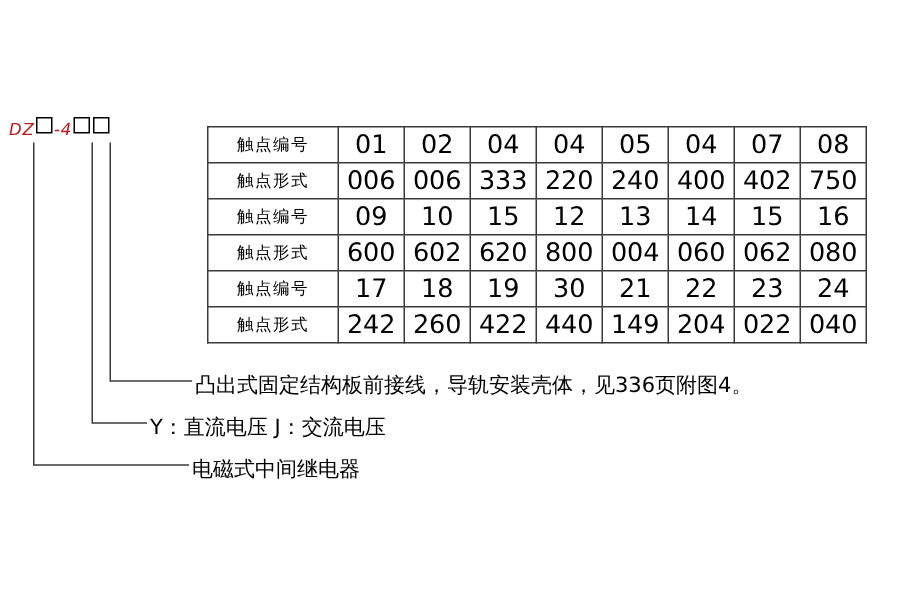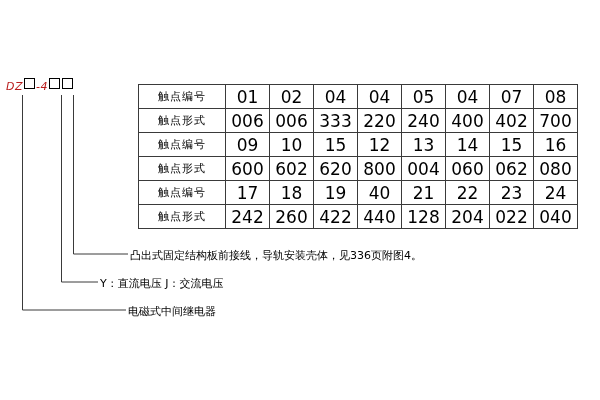--- a/index.html
+++ b/index.html
@@ -74,21 +74,21 @@
     letter-spacing: 1px;
   }
   table.contacts td.cell {
     width: 43px;
     font-size: 17px;
   }
 
   
   .note {
     position: absolute;
-    font-size: 11px;
+    font-size: 14px;
     color: #000;
     white-space: nowrap;
   }
   .note1 { left: 130px; top: 248px; }
   .note2 { left: 100px; top: 276px; }
   .note3 { left: 128px; top: 304px; }
 </style>
 </head>
 <body>
 
@@ -123,21 +123,21 @@
         </tr>
         <tr>
           <td class="rowhead">触点形式</td>
           <td class="cell">006</td>
           <td class="cell">006</td>
           <td class="cell">333</td>
           <td class="cell">220</td>
           <td class="cell">240</td>
           <td class="cell">400</td>
           <td class="cell">402</td>
-          <td class="cell">700</td>
+          <td class="cell">750</td>
         </tr>
         <tr>
           <td class="rowhead">触点编号</td>
           <td class="cell">09</td>
           <td class="cell">10</td>
           <td class="cell">15</td>
           <td class="cell">12</td>
           <td class="cell">13</td>
           <td class="cell">14</td>
           <td class="cell">15</td>
@@ -152,33 +152,33 @@
           <td class="cell">004</td>
           <td class="cell">060</td>
           <td class="cell">062</td>
           <td class="cell">080</td>
         </tr>
         <tr>
           <td class="rowhead">触点编号</td>
           <td class="cell">17</td>
           <td class="cell">18</td>
           <td class="cell">19</td>
-          <td class="cell">40</td>
+          <td class="cell">30</td>
           <td class="cell">21</td>
           <td class="cell">22</td>
           <td class="cell">23</td>
           <td class="cell">24</td>
         </tr>
         <tr>
           <td class="rowhead">触点形式</td>
           <td class="cell">242</td>
           <td class="cell">260</td>
           <td class="cell">422</td>
           <td class="cell">440</td>
-          <td class="cell">128</td>
+          <td class="cell">149</td>
           <td class="cell">204</td>
           <td class="cell">022</td>
           <td class="cell">040</td>
         </tr>
       </tbody>
     </table>
   </div>
 
   <div class="note note1">凸出式固定结构板前接线，导轨安装壳体，见336页附图4。</div>
   <div class="note note2">Y：直流电压   J：交流电压</div>

